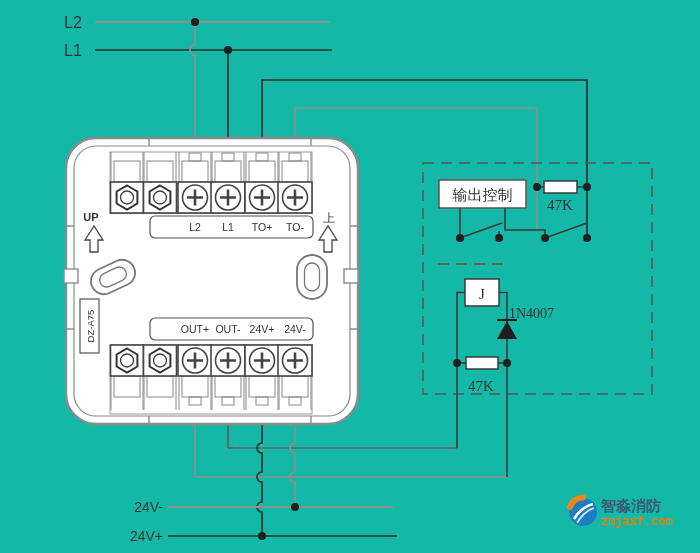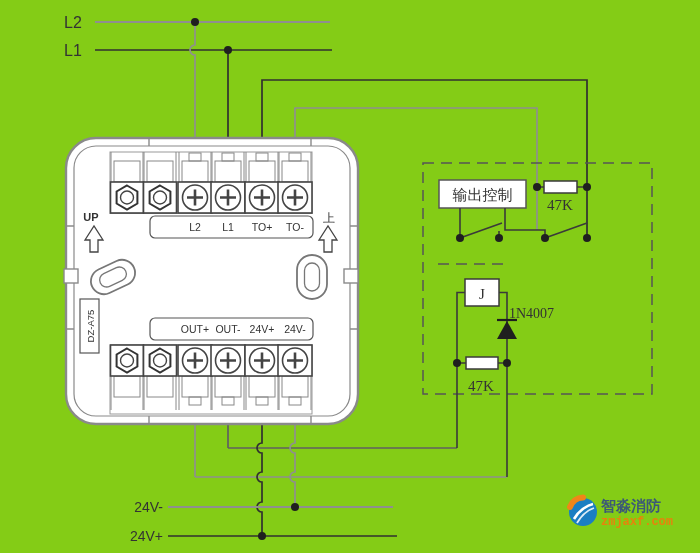--- a/index.html
+++ b/index.html
@@ -1,16 +1,16 @@
 <!DOCTYPE html>
 <html><head>
 <meta charset="utf-8">
 <style>
   html,body{margin:0;padding:0;background:#ffffff;}
-  .stage{position:relative;width:700px;height:553px;background:#84cc16;overflow:hidden;
+  .stage{position:relative;width:700px;height:553px;background:#14b8a6;overflow:hidden;
          font-family:"Liberation Sans", sans-serif;}
   svg text{user-select:none;}
   .sans{font-family:"Liberation Sans", sans-serif;}
   .serif{font-family:"Liberation Serif", serif;}
   .mono{font-family:"Liberation Mono", monospace;}
 </style>
 </head>
 <body>
 
 <div class="stage">

